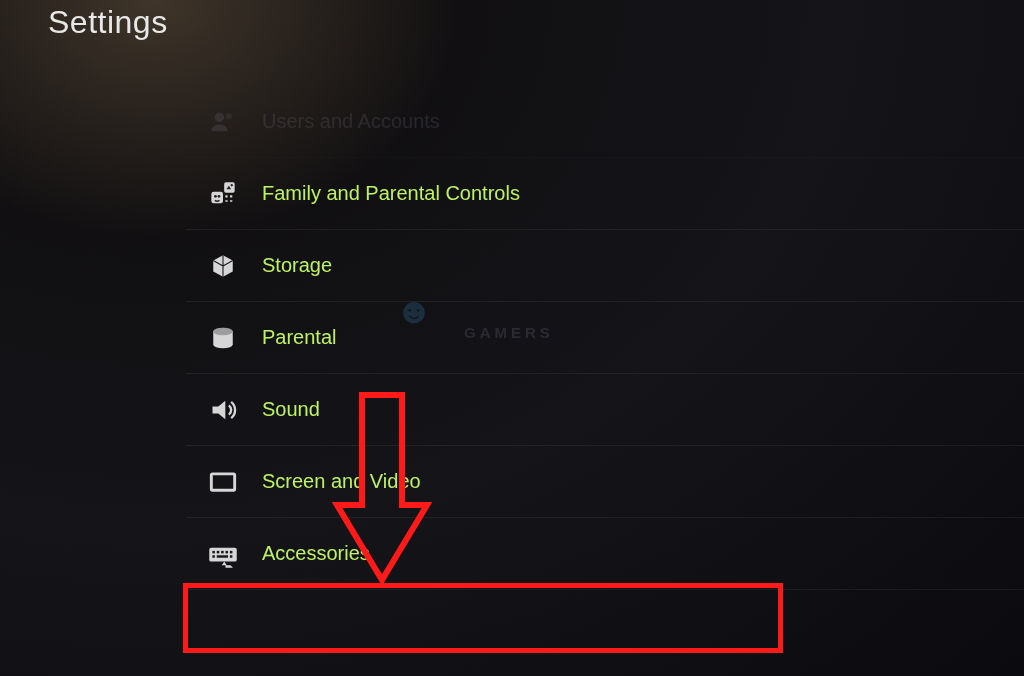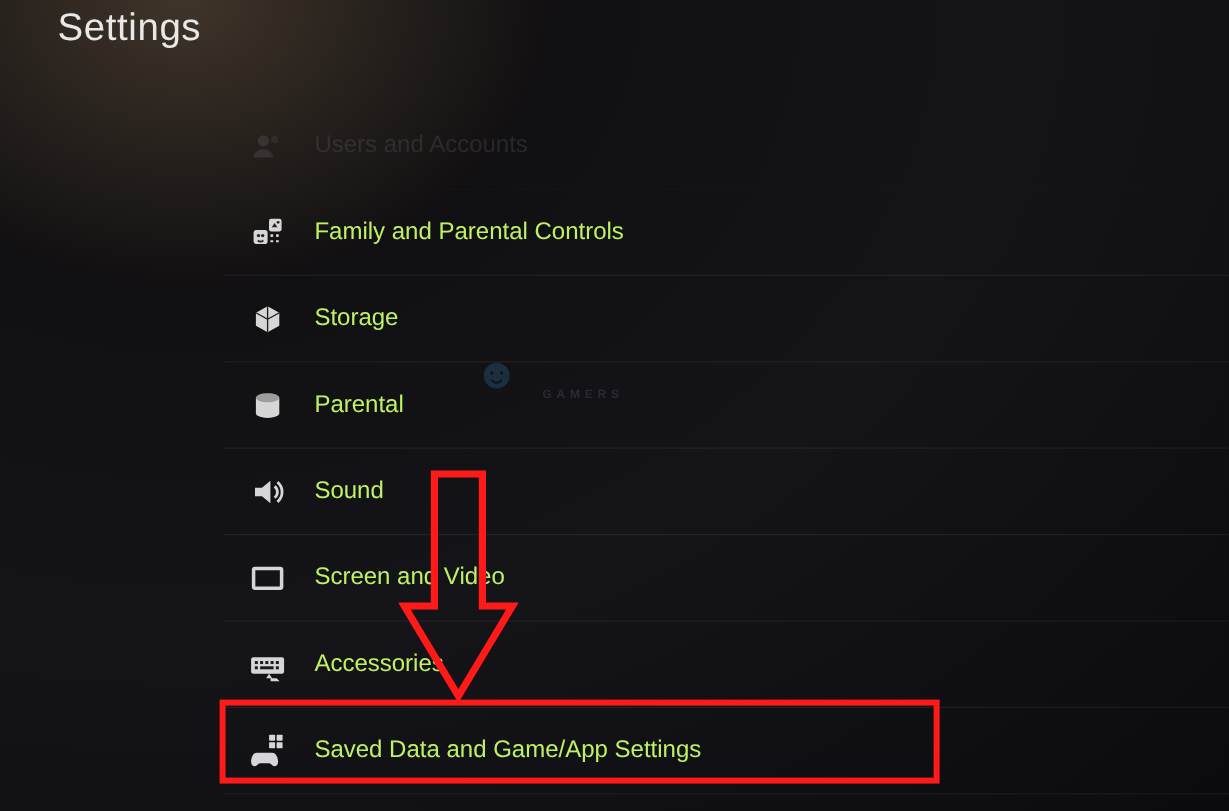--- a/index.html
+++ b/index.html
@@ -73,22 +73,22 @@
       align-items: center;
       gap: 8px;
     }
     .watermark .mascot {
       font-size: 36px;
       color: #2a5f85;
     }
     .watermark-sub {
       position: absolute;
       top: 324px;
-      left: 452px;
-      font-size: 10px;
+      left: 464px;
+      font-size: 15px;
       font-weight: 700;
       color: #555560;
       opacity: 0.35;
       letter-spacing: 4px;
       pointer-events: none;
     }
     .highlight-box {
       position: absolute;
       border: 5px solid #ff1a1a;
       pointer-events: none;
@@ -186,32 +186,20 @@
           <rect x="17.5" y="9.5" width="2" height="2" fill="#1a1a1f"></rect>
         <rect x="3.5" y="13" width="2" height="2" fill="#1a1a1f"></rect>
           <rect x="7" y="13" width="9" height="2" fill="#1a1a1f"></rect>
           <rect x="17.5" y="13" width="2" height="2" fill="#1a1a1f"></rect>
         <path d="M13 18 L11 21 L15 21 Z M14 21 L18 21 L20 23 L14 23 Z"></path>
       </svg>
     </span>
     <span class="menu-label">Accessories</span>
   </div>
 
-  <div class="menu-item">
-    <span class="icon-wrap">
-      <svg viewBox="0 0 24 24" width="30" height="30" fill="currentColor">
-        <rect x="13" y="1" width="4" height="4" rx="0.5"></rect>
-          <rect x="18" y="1" width="4" height="4" rx="0.5"></rect>
-        <rect x="13" y="6" width="4" height="4" rx="0.5"></rect>
-          <rect x="18" y="6" width="4" height="4" rx="0.5"></rect>
-        <path d="M5 13 C2 13 1 17 1 19 C1 21 2 22 3.5 22 C5 22 5.5 20 7 20 L13 20 C14.5 20 15 22 16.5 22 C18 22 19 21 19 19 C19 17 18 13 15 13 Z"></path>
-      </svg>
-    </span>
-    <span class="menu-label">Saved Data and Game/App Settings</span>
-  </div>
 
   <div class="menu-item" style="border-bottom:none">
     
     
   </div>
 </div>
 
 <div class="watermark">
   <span class="mascot">☻</span>
 </div>

